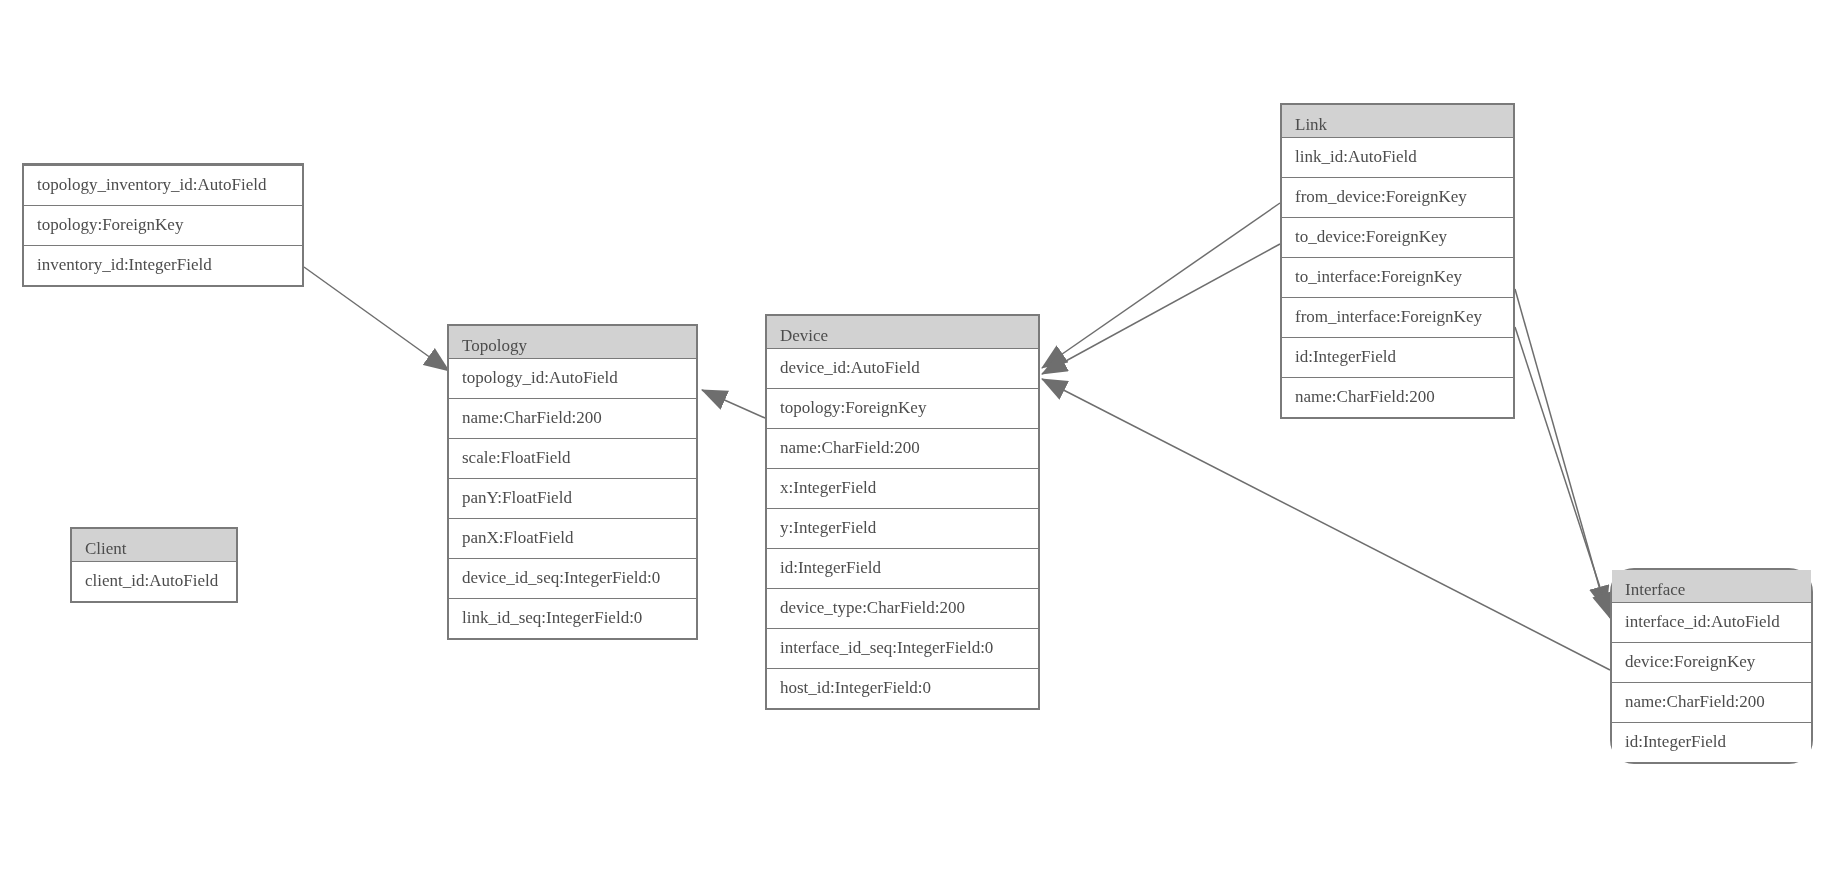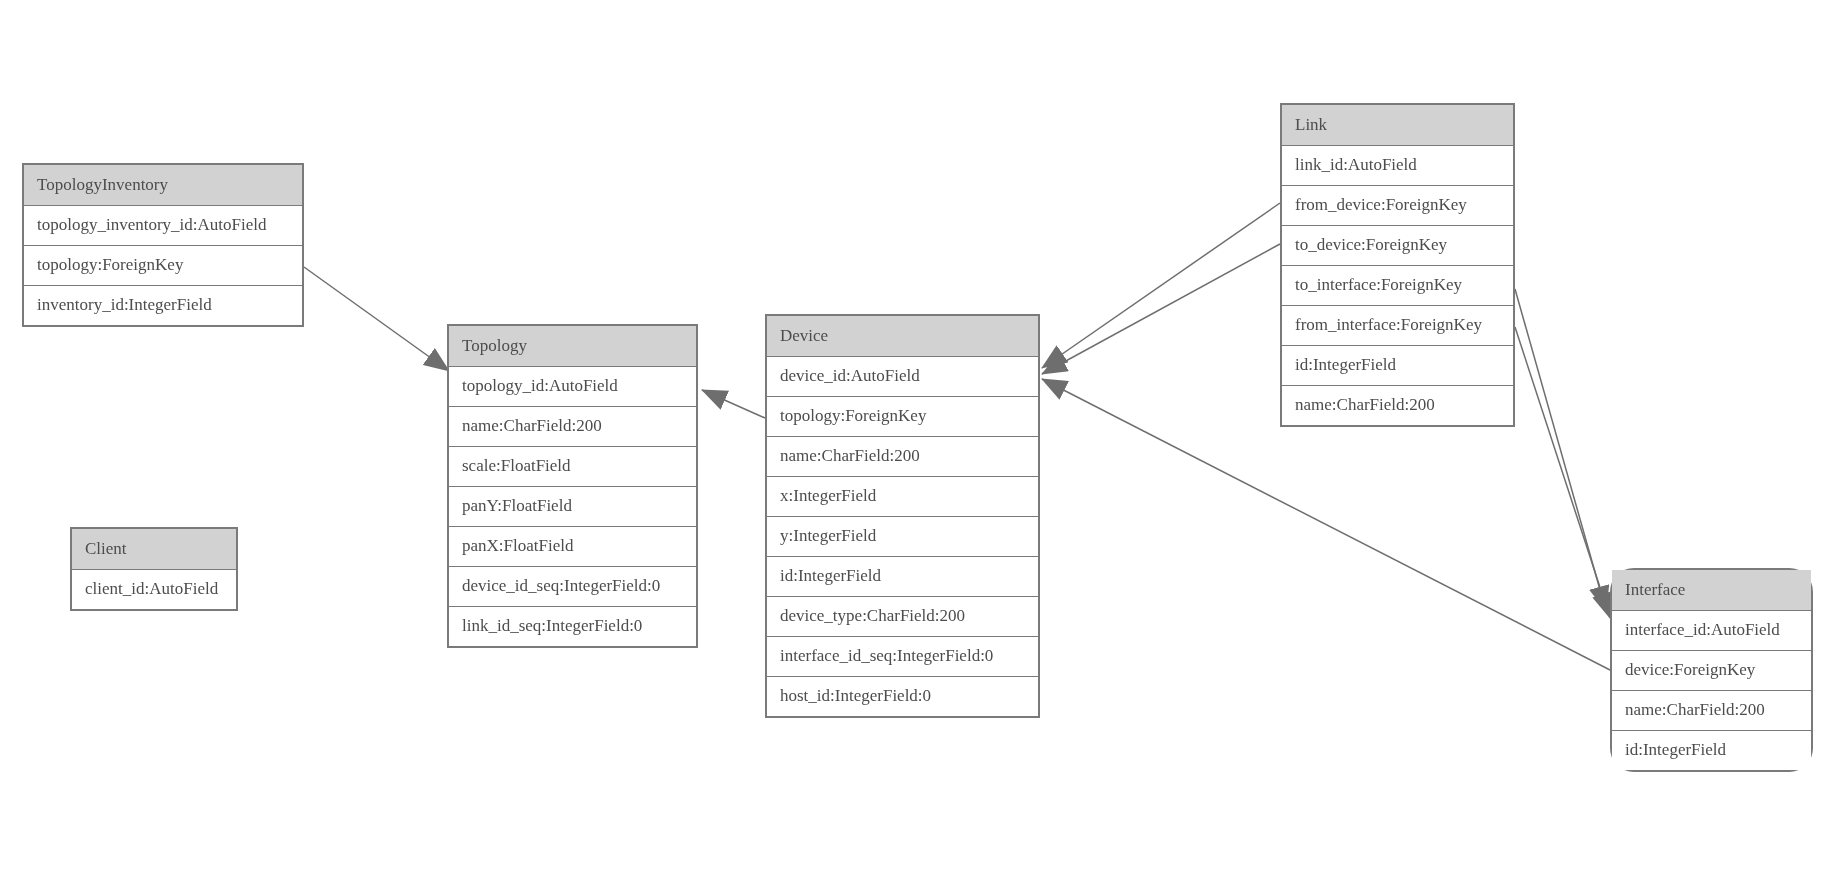--- a/index.html
+++ b/index.html
@@ -25,21 +25,21 @@
   .entity {
     position: absolute;
     box-sizing: border-box;
     border: 2px solid var(--border, #7a7a7a);
     background: var(--row-fill, #ffffff);
     color: var(--text, #4d4d4d);
     font-size: 17px;
   }
   .entity-header {
     box-sizing: border-box;
-    height: 40px;
+    height: 32px;
     line-height: 40px;
     padding-left: 13px;
     background: var(--header-fill, #d2d2d2);
     white-space: nowrap;
     overflow: hidden;
   }
   .entity-row {
     box-sizing: border-box;
     height: 40px;
     line-height: 38px;
@@ -65,21 +65,20 @@
       </defs>
       <line x1="304" y1="267" x2="449" y2="371" stroke="#6e6e6e" stroke-width="1.5" marker-end="url(#arrowhead)" class="connector-line"></line>
       <line x1="765" y1="418" x2="702" y2="390" stroke="#6e6e6e" stroke-width="1.5" marker-end="url(#arrowhead)" class="connector-line"></line>
       <line x1="1280" y1="203" x2="1042" y2="368" stroke="#6e6e6e" stroke-width="1.5" marker-end="url(#arrowhead)" class="connector-line"></line>
       <line x1="1280" y1="244" x2="1042" y2="374" stroke="#6e6e6e" stroke-width="1.5" marker-end="url(#arrowhead)" class="connector-line"></line>
       <line x1="1610" y1="670" x2="1042" y2="379" stroke="#6e6e6e" stroke-width="1.5" marker-end="url(#arrowhead)" class="connector-line"></line>
       <line x1="1515" y1="289" x2="1606" y2="611" stroke="#6e6e6e" stroke-width="1.5" marker-end="url(#arrowhead)" class="connector-line"></line>
       <line x1="1515" y1="327" x2="1610" y2="618" stroke="#6e6e6e" stroke-width="1.5" marker-end="url(#arrowhead)" class="connector-line"></line>
     </svg>
 <div class="entity" style="left: 22px; top: 163px; width: 282px;">
-    <div class="entity-header">TopologyInventory</div>
   <div class="entity-row">topology_inventory_id:AutoField</div>
       <div class="entity-row">topology:ForeignKey</div>
       <div class="entity-row">inventory_id:IntegerField</div>
     </div>
     <div class="entity" style="left: 447px; top: 324px; width: 251px;">
     <div class="entity-header">Topology</div>
   <div class="entity-row">topology_id:AutoField</div>
       <div class="entity-row">name:CharField:200</div>
       <div class="entity-row">scale:FloatField</div>
       <div class="entity-row">panY:FloatField</div>

